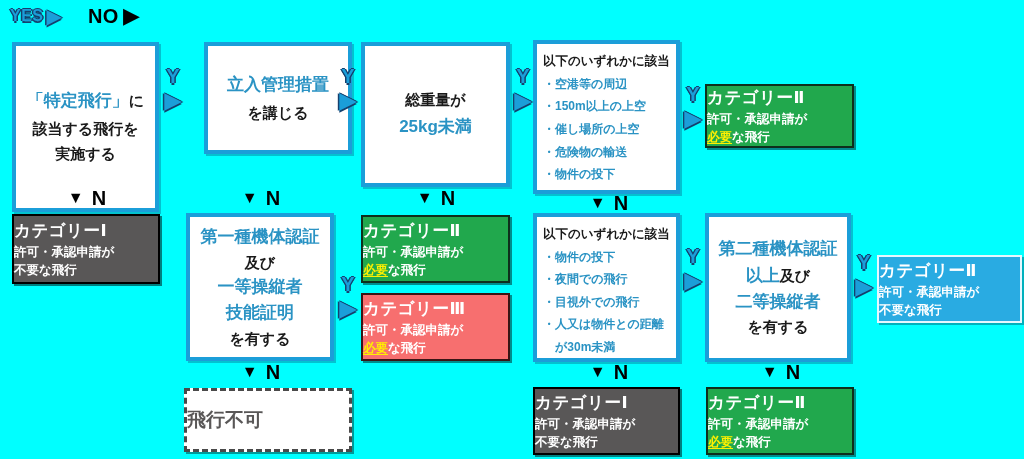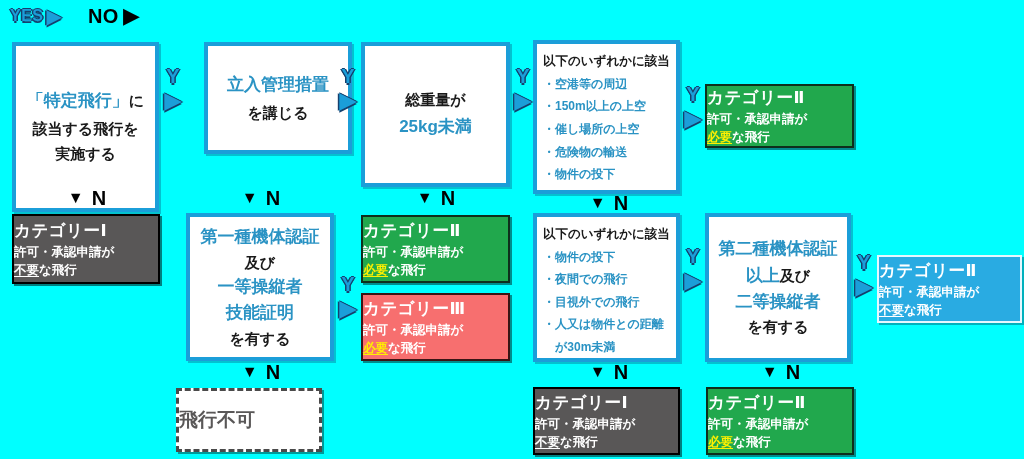--- a/index.html
+++ b/index.html
@@ -34,21 +34,21 @@
   .rbox.green{background:var(--green,#21a84d);border:2px solid #0e2f1c;box-shadow:2px 2px 0 rgba(0,0,0,.45)}
   .rbox.red{background:var(--red,#f76f6f);border:2px solid #3a1515;box-shadow:2px 2px 0 rgba(0,0,0,.45)}
   .rbox.dark{background:var(--dark-gray,#595757);border:2px solid #000;box-shadow:2px 2px 0 rgba(0,0,0,.5)}
   .rbox.blue{background:var(--result-blue,#29abe2);border:2px solid #e6f7ff;box-shadow:2px 2px 0 rgba(0,60,90,.4)}
   .rbox.noflight{background:#fff;border:3px dashed #4a4a4a;color:#595757;box-shadow:2px 2px 0 rgba(0,0,0,.4)}
   .rbox.noflight .line{font-size:19px}
   
   .seg-blue{color:var(--blue-text,#2a93c4)}
   .seg-black{color:#1a1a1a}
   .seg-white{color:#fff}
-  .seg-wul{color:#fff;text-decoration:underline;text-underline-offset:2px}
+  .seg-wul{color:#fff;text-underline-offset:2px}
   .seg-yul{color:var(--yellow,#fff000);text-decoration:underline;text-underline-offset:2px}
   .seg-title{color:#fff;font-size:16.5px;letter-spacing:.5px}
   .noflight .seg-gray{color:#595757}
   
   .y-arrow{position:absolute;width:26px;display:flex;flex-direction:column;align-items:center;line-height:1}
   .y-letter{
     font-size:20px;font-weight:900;color:var(--box-border,#1b9ed9);
     text-shadow:-1.5px 0 #15406e,1.5px 0 #15406e,0 -1.5px #15406e,0 1.5px #15406e;
   }
   .y-tri{
@@ -77,21 +77,21 @@
   #b-weight{left:361px;top:42px;width:149px;height:145px}
   #b-list1{left:533px;top:40px;width:147px;height:154px}
   #b-kitai1{left:186px;top:213px;width:148px;height:148px}
   #b-list2{left:533px;top:213px;width:147px;height:149px}
   #b-kitai2{left:705px;top:213px;width:146px;height:149px}
   #r-cat2need-top{left:705px;top:84px;width:149px;height:64px}
   #r-cat1-top{left:12px;top:214px;width:148px;height:70px}
   #r-cat2need-mid{left:361px;top:215px;width:149px;height:68px}
   #r-cat3need{left:361px;top:293px;width:149px;height:68px}
   #r-cat2free{left:877px;top:255px;width:145px;height:68px}
-  #r-noflight{left:176px;top:388px;width:146px;height:64px}
+  #r-noflight{left:184px;top:388px;width:168px;height:64px}
   #r-cat1-bottom{left:533px;top:387px;width:147px;height:68px}
   #r-cat2need-bottom{left:706px;top:387px;width:148px;height:68px}
   #y1{left:160px;top:66px}
   #y2{left:335px;top:66px}
   #y3{left:510px;top:66px}
   #y4{left:680px;top:84px}
   #y5{left:335px;top:274px}
   #y6{left:680px;top:246px}
   #y7{left:851px;top:252px}
   #n1{left:50px;top:188px}

